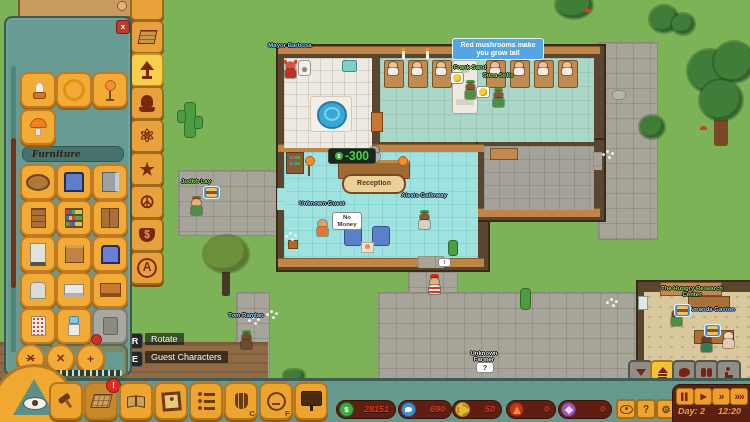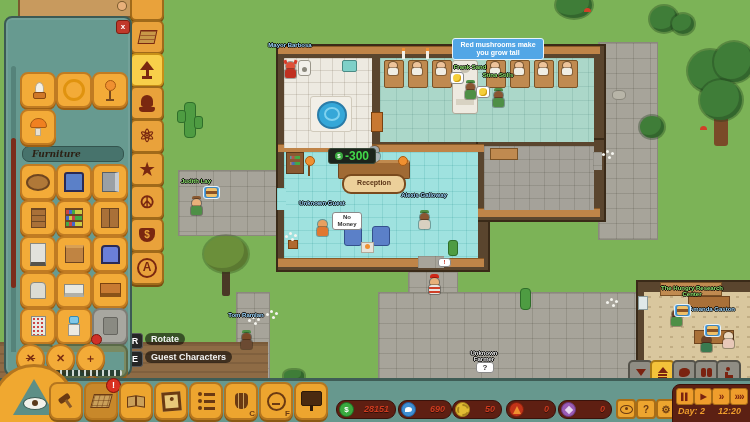--- a/index.html
+++ b/index.html
@@ -35,21 +35,21 @@
   .pill{position:absolute;background:#47736c;border:1px solid #33544e;border-radius:7px;color:#2c2014;font:italic bold 9px "DejaVu Serif",serif;padding:2px 0 2px 9px;width:91px}
   .tile{position:absolute;width:32px;height:32px;background:#f3ab38;border:2px solid #c07b22;border-radius:8px;box-shadow:0 2px 0 #9c5f14;display:flex;align-items:center;justify-content:center;z-index:2}
   .tile.locked{background:#a8a7a0;border-color:#7e7d76;box-shadow:0 2px 0 #66655f}
   .tile.stub{background:#7b8a62;border-color:#5a6a48;height:30px}
   .rbtn{position:absolute;width:25px;height:25px;background:#f3ab38;border:2px solid #c07b22;border-radius:50%;box-shadow:0 2px 0 #9c5f14;display:flex;align-items:center;justify-content:center;color:#7a2e12;font-weight:bold;font-size:11px}
   
   .strip-btn{position:absolute;left:130px;width:30px;height:30px;background:#e9a23b;border:2px solid #a06a1a;border-radius:6px;box-shadow:0 2px 0 #7a4e10;display:flex;align-items:center;justify-content:center;color:#7a2810;font-weight:bold;font-size:15px;z-index:39}
   .strip-btn.sel{background:#f8cf4a;border-color:#c89018}
   
   .keycap{position:absolute;width:14px;height:14px;background:#262626;border:1px solid #5a5a5a;border-radius:3px;color:#fff;font-weight:bold;font-size:9px;text-align:center;line-height:14px;z-index:35}
-  .keylbl{position:absolute;background:rgba(0,0,0,.55);color:#f2f2f2;font-size:9px;font-weight:bold;padding:1px 6px;border-radius:6px;z-index:35;white-space:nowrap}
+  .keylbl{position:absolute;background:rgba(0,0,0,.55);color:#f2f2f2;font-size:9px;font-weight:normal;padding:1px 6px;border-radius:1px;z-index:35;white-space:nowrap}
   
   #bar{position:absolute;left:0;top:378px;width:750px;height:44px;background:#67988e;border-top:3px solid #3f5d56;z-index:45}
   .toolbtn{position:absolute;top:382px;width:30px;height:34px;background:#eda52f;border:2px solid #b5761f;border-radius:8px;box-shadow:0 2px 0 #8a5a14;display:flex;align-items:center;justify-content:center;z-index:46}
   .toolbtn.pressed{background:#c8882a}
   .chip{position:absolute;top:400px;height:17px;background:#5e1f12;border:1px solid #3a120a;border-radius:9px;z-index:46}
   .chip .num{position:absolute;right:6px;top:3px;font:italic bold 9px "Liberation Sans",sans-serif;color:#cf3b1f;text-shadow:0 1px 0 rgba(0,0,0,.5)}
   .coin{position:absolute;left:2px;top:1px;width:13px;height:13px;border-radius:50%;display:flex;align-items:center;justify-content:center;color:#fff;font-size:8px;font-weight:bold}
   .mini{position:absolute;top:399px;width:16px;height:16px;background:#eda52f;border:2px solid #a86d17;border-radius:4px;color:#6b3a12;font-weight:bold;font-size:10px;display:flex;align-items:center;justify-content:center;z-index:46}
   .spd{position:absolute;top:388px;width:16px;height:15px;background:#ef9d2c;border:1px solid #a86d17;border-radius:3px;color:#7a2210;font-weight:bold;font-size:7px;display:flex;align-items:center;justify-content:center;z-index:47;letter-spacing:-1px}
   .need{position:absolute;top:360px;width:21px;height:21px;background:#8f8d84;border:2px solid #55534b;border-radius:5px;display:flex;align-items:center;justify-content:center;z-index:30}

